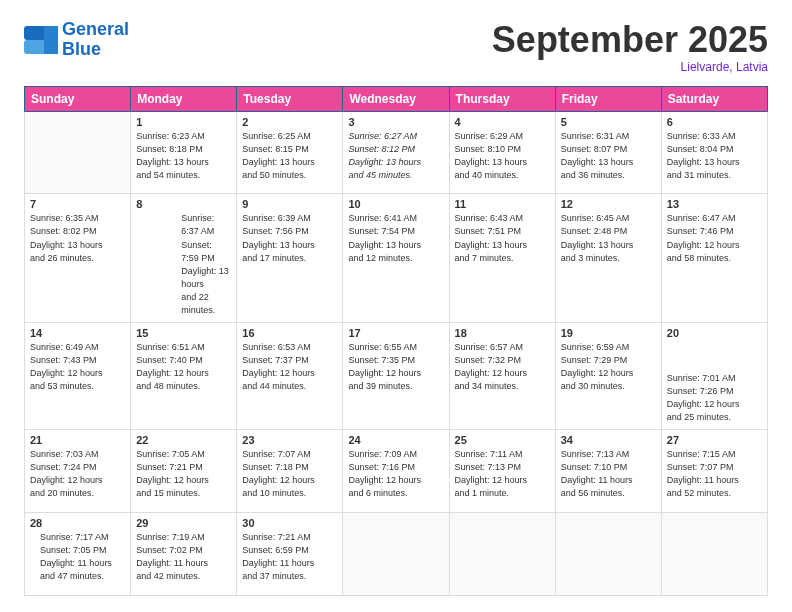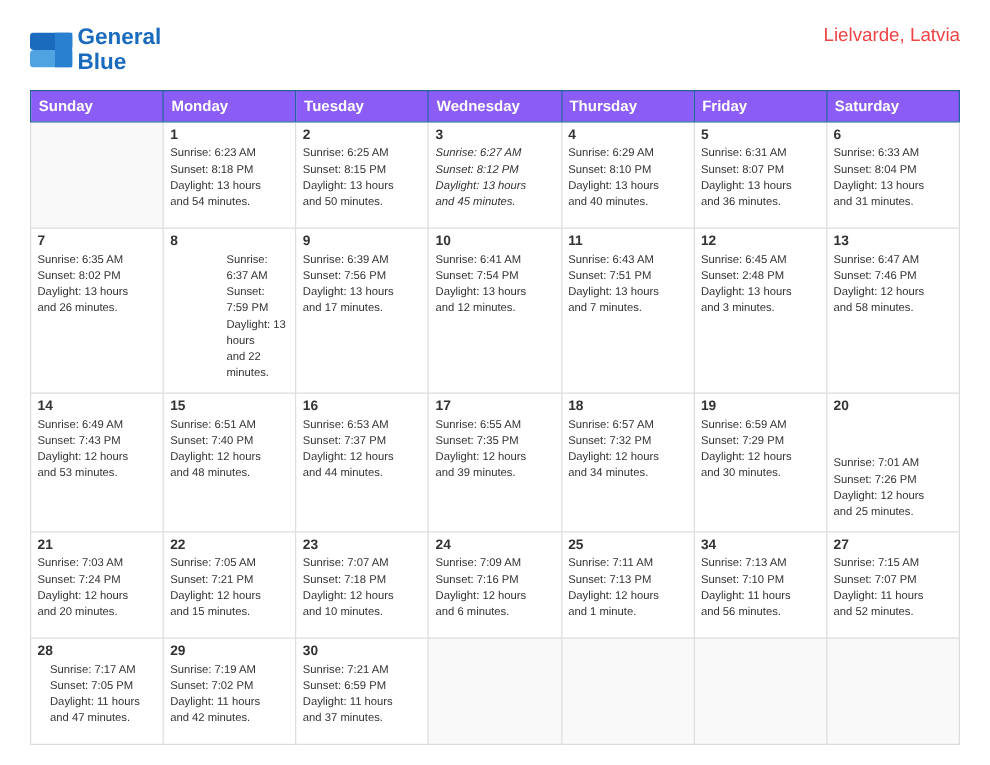--- a/index.html
+++ b/index.html
@@ -40,32 +40,32 @@
     .title-block {
       text-align: right;
     }
     .month-title {
       font-size: 36px;
       font-weight: bold;
       color: #333;
       line-height: 1.1;
     }
     .location {
-      font-size: 15px;
-      color: #ef4444;
+      font-size: 12px;
+      color: #6d28d9;
     }
     .calendar {
       flex: 1;
       border: 1px solid #ccc;
       border-collapse: collapse;
       width: 100%;
       table-layout: fixed;
     }
     .calendar th {
-      background-color: #8b5cf6;
+      background-color: #ec4899;
       color: white;
       text-align: left;
       padding: 5px 6px;
       font-size: 12px;
       border: 1px solid #2560a0;
     }
     .calendar td {
       vertical-align: top;
       padding: 4px 5px;
       border: 1px solid #ddd;
@@ -98,20 +98,21 @@
         <rect x="0" y="0" width="34" height="14" rx="3" fill="#1a6bbd"></rect>
         <rect x="0" y="14" width="34" height="14" rx="3" fill="#4fa3e0"></rect>
         <polygon points="20,0 34,0 34,28 20,28" fill="#2a80d0"></polygon>
       </svg>
       <div class="logo-text">
         <div><span>General</span></div>
         <div><span style="color:#1a6bbd">Blue</span></div>
       </div>
     </div>
     <div class="title-block">
+      <div class="month-title">September 2025</div>
       <div class="location">Lielvarde, Latvia</div>
     </div>
   </div>
 
   <table class="calendar">
     <thead>
       <tr>
 
       <th>Sunday</th>
           <th>Monday</th>

